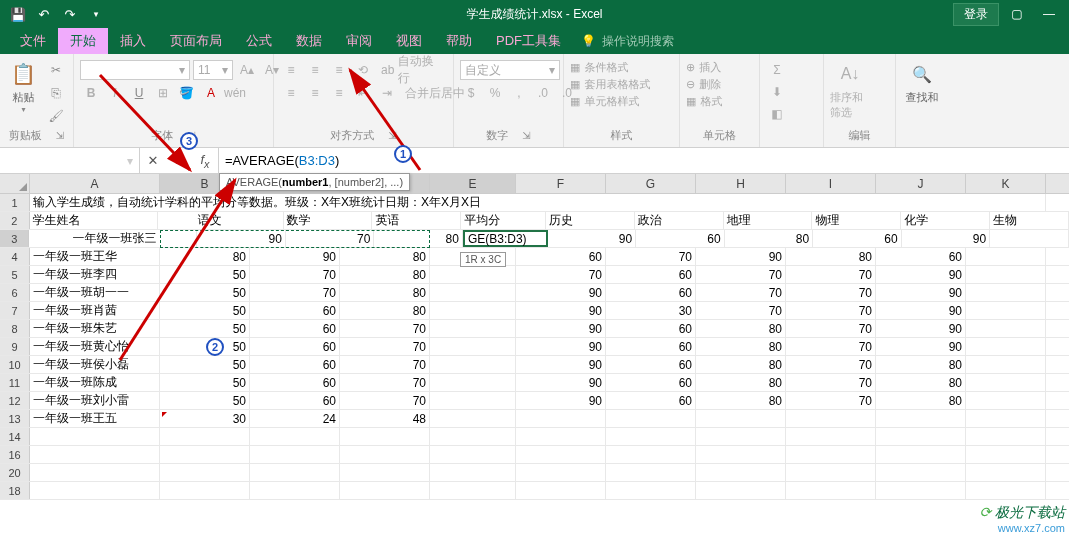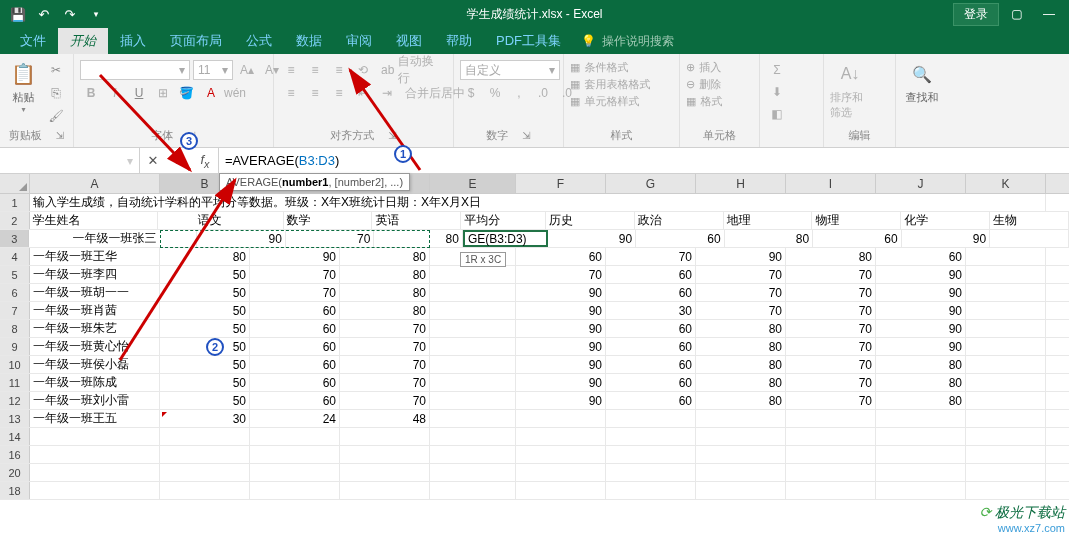--- a/index.html
+++ b/index.html
@@ -9,23 +9,23 @@
 .titlebar { height: 28px; background: #0a6b3f; display: flex; align-items: center; color: #fff; position: relative; }
 .titlebar .qat { display: flex; align-items: center; gap: 6px; padding-left: 8px; }
 .titlebar .qat .qbtn { width: 20px; height: 20px; display: flex; align-items: center; justify-content: center; color: #fff; font-size: 13px; }
 .titlebar .title { position: absolute; left: 50%; transform: translateX(-50%); font-size: 12px; }
 .titlebar .right { position: absolute; right: 6px; display: flex; align-items: center; gap: 4px; }
 .titlebar .login { background: #1d7a4e; border: 1px solid #3a9266; padding: 2px 10px; font-size: 12px; }
 .titlebar .winbtn { width: 28px; height: 20px; display: flex; align-items: center; justify-content: center; }
 
 
 .tabs { height: 26px; background: #0a6b3f; display: flex; padding-left: 8px; }
-.tab { padding: 4px 12px; color: #7dd3fc; font-size: 13px; display: flex; align-items: center; }
+.tab { padding: 4px 12px; color: #f9a8d4; font-size: 13px; display: flex; align-items: center; }
 .tab.file { background: #0a6b3f; }
-.tab.active { background: #e5e5e5; color: #0a6b3f; font-style: italic; }
+.tab.active { background: #f0abfc; color: #0a6b3f; }
 .tell { display: flex; align-items: center; color: #a0cab4; margin-left: 8px; gap: 6px; }
 
 
 .ribbon { height: 94px; background: #f3f3f3; border-bottom: 1px solid #d0d0d0; display: flex; position: relative; }
 .rgroup { border-right: 1px solid #e0e0e0; padding: 4px 6px 2px; display: flex; flex-direction: column; justify-content: space-between; position: relative; }
 .rgroup .label { text-align: left; font-size: 11px; color: #888; padding-bottom: 2px; display: flex; justify-content: center; align-items: center; gap: 14px; }
 .rgroup .content { flex: 1; display: flex; align-items: flex-start; gap: 4px; padding-top: 2px; }
 .bigbtn { display: flex; flex-direction: column; align-items: center; width: 40px; color: #666; }
 .bigbtn .icon { width: 28px; height: 28px; display: flex; align-items: center; justify-content: center; font-size: 20px; }
 .bigbtn .text { font-size: 11px; margin-top: 2px; }

